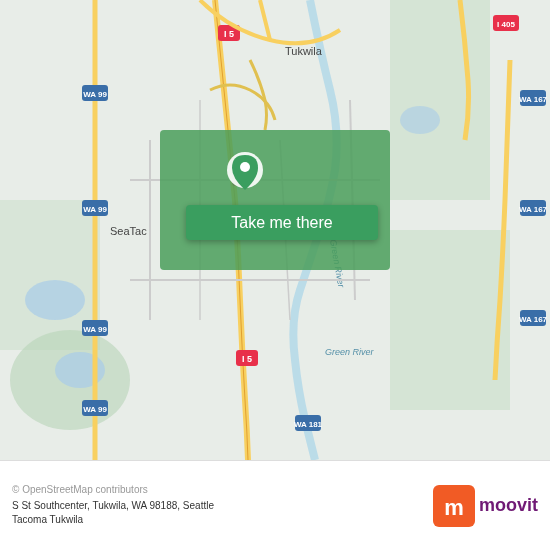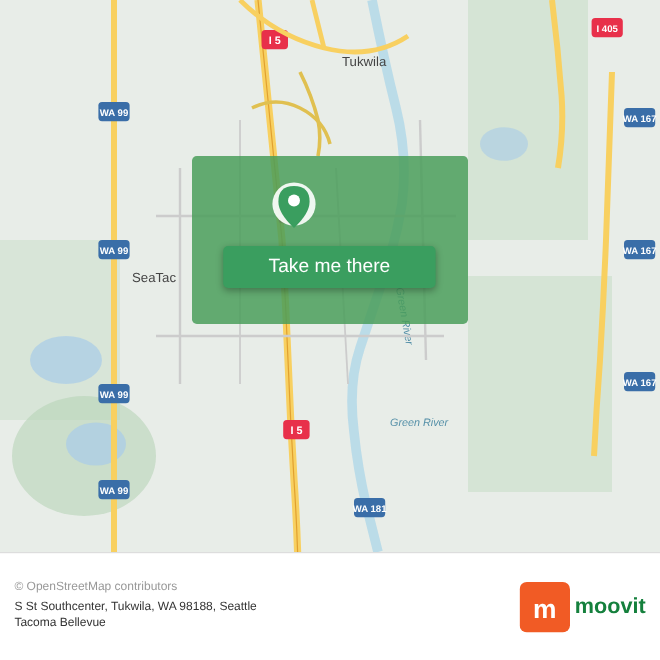--- a/index.html
+++ b/index.html
@@ -23,21 +23,21 @@
     #map-svg {
       width: 100%;
       height: 100%;
     }
 
     
     #take-me-there-btn {
       position: absolute;
       top: 205px;
       left: 186px;
-      width: 177px;
+      width: 192px;
       height: 35px;
       background-color: #3a9e5f;
       color: white;
       font-size: 16px;
       font-weight: 500;
       border: none;
       border-radius: 4px;
       cursor: pointer;
       display: flex;
       align-items: center;
@@ -82,21 +82,21 @@
     }
 
     #moovit-logo .logo-m {
       width: 42px;
       height: 42px;
     }
 
     #moovit-text {
       font-size: 18px;
       font-weight: bold;
-      color: #15803d;
+      color: #701a75;
     }
   </style>
 </head>
 <body>
 
 <div id="map-container">
   <svg id="map-svg" viewBox="0 0 550 460" xmlns="http://www.w3.org/2000/svg">
 
     <rect width="550" height="460" fill="#e8ede8"></rect>
 
@@ -175,21 +175,21 @@
 
   
   <button id="take-me-there-btn">Take me there</button>
 </div>
 
 <div id="bottom-bar">
   <div id="bottom-left">
     <div id="attribution">© OpenStreetMap contributors</div>
     <div id="location-name">
       <span>S St Southcenter, Tukwila, WA 98188, Seattle</span><br>
-      <span>Tacoma Bellevue</span>
+      <span>Tacoma Tukwila</span>
     </div>
   </div>
   <div id="moovit-logo">
     <svg class="logo-m" viewBox="0 0 42 42" xmlns="http://www.w3.org/2000/svg">
 
       <rect width="42" height="42" rx="6" fill="#f15b25"></rect>
       <text x="21" y="30" text-anchor="middle" font-size="22" fill="white" font-weight="bold" font-family="Arial">m</text>
     </svg>
     <span id="moovit-text">moovit</span>
   </div>

